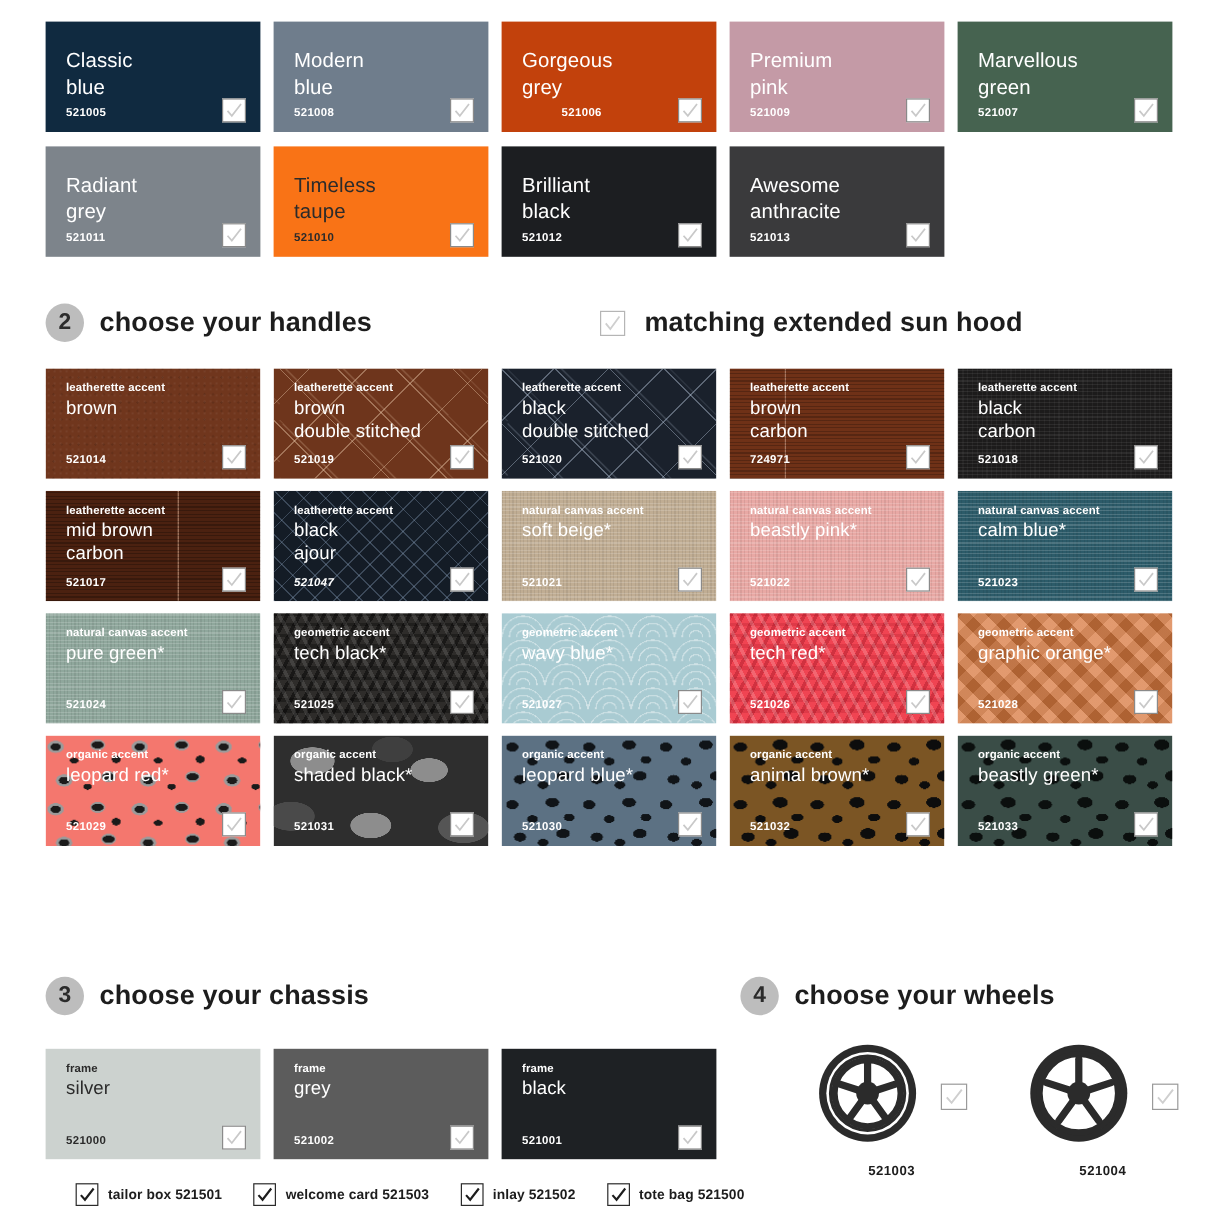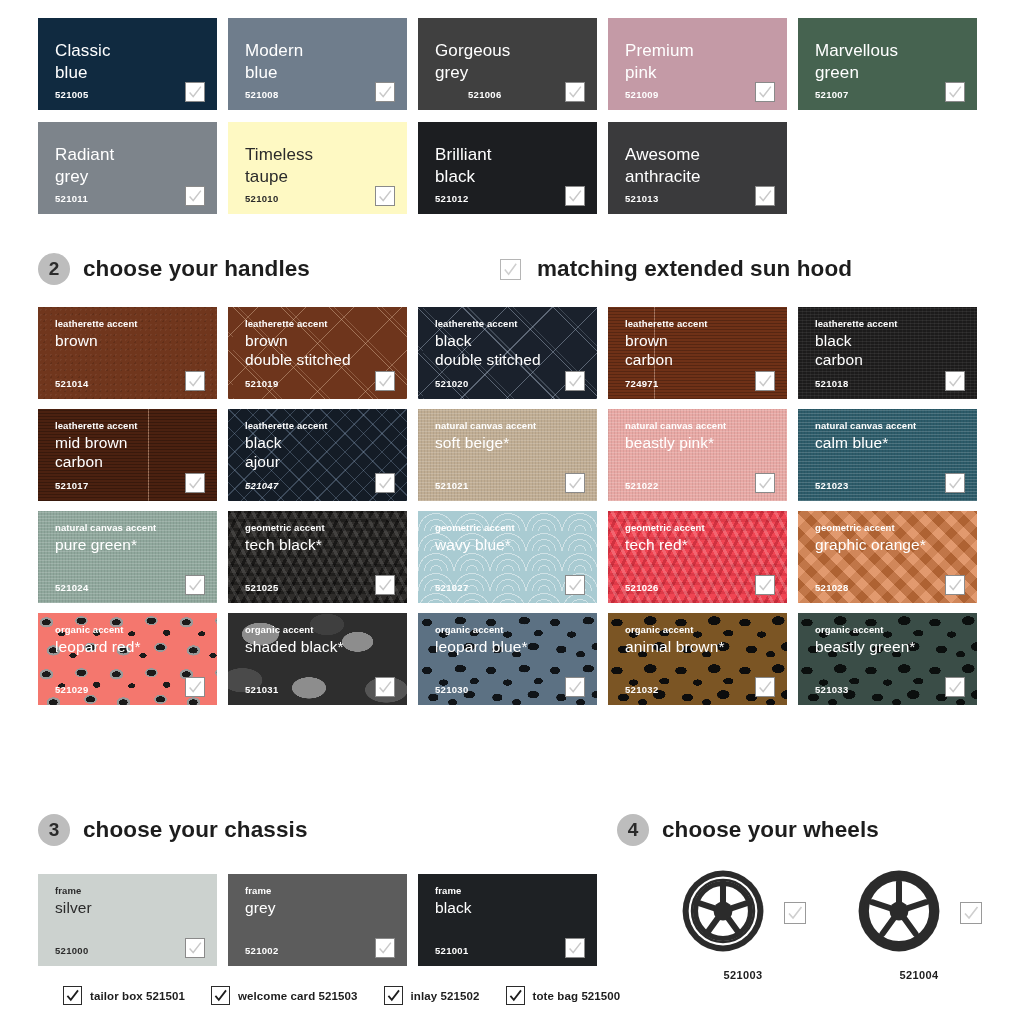--- a/index.html
+++ b/index.html
@@ -130,21 +130,21 @@
             <span style="display:block">blue</span>
           </div>
         </div>
         <div class="cnum" style="color: rgb(255, 255, 255);">521008</div>
         <div class="chk">
           <svg viewBox="0 0 20 20">
             <path d="M4 10.5 L8 15 L16.5 4" fill="none" stroke="#c9c9c9" stroke-width="1.6"></path>
           </svg>
         </div>
       </div>
-      <div class="card colorcard" style="background: #404040;">
+      <div class="card colorcard" style="background: #c2410c;">
         <div class="content">
           <div class="cname" style="color: rgb(255, 255, 255);">
             <span style="display:block">Gorgeous</span>
             <span style="display:block">grey</span>
           </div>
         </div>
         <div class="cnum" style="color: rgb(255, 255, 255); padding-left: 33px;">521006</div>
         <div class="chk">
           <svg viewBox="0 0 20 20">
             <path d="M4 10.5 L8 15 L16.5 4" fill="none" stroke="#c9c9c9" stroke-width="1.6"></path>
@@ -188,21 +188,21 @@
             <span style="display:block">grey</span>
           </div>
         </div>
         <div class="cnum" style="color: rgb(255, 255, 255);">521011</div>
         <div class="chk">
           <svg viewBox="0 0 20 20">
             <path d="M4 10.5 L8 15 L16.5 4" fill="none" stroke="#c9c9c9" stroke-width="1.6"></path>
           </svg>
         </div>
       </div>
-      <div class="card colorcard" style="background: #fef9c3; padding-left: 24px;">
+      <div class="card colorcard" style="background: #f97316; padding-left: 24px;">
         <div class="content">
           <div class="cname" style="color: rgb(43, 43, 43);">
             <span style="display:block">Timeless</span>
             <span style="display:block">taupe</span>
           </div>
         </div>
         <div class="cnum" style="color: rgb(43, 43, 43);">521010</div>
         <div class="chk">
           <svg viewBox="0 0 20 20">
             <path d="M4 10.5 L8 15 L16.5 4" fill="none" stroke="#c9c9c9" stroke-width="1.6"></path>

